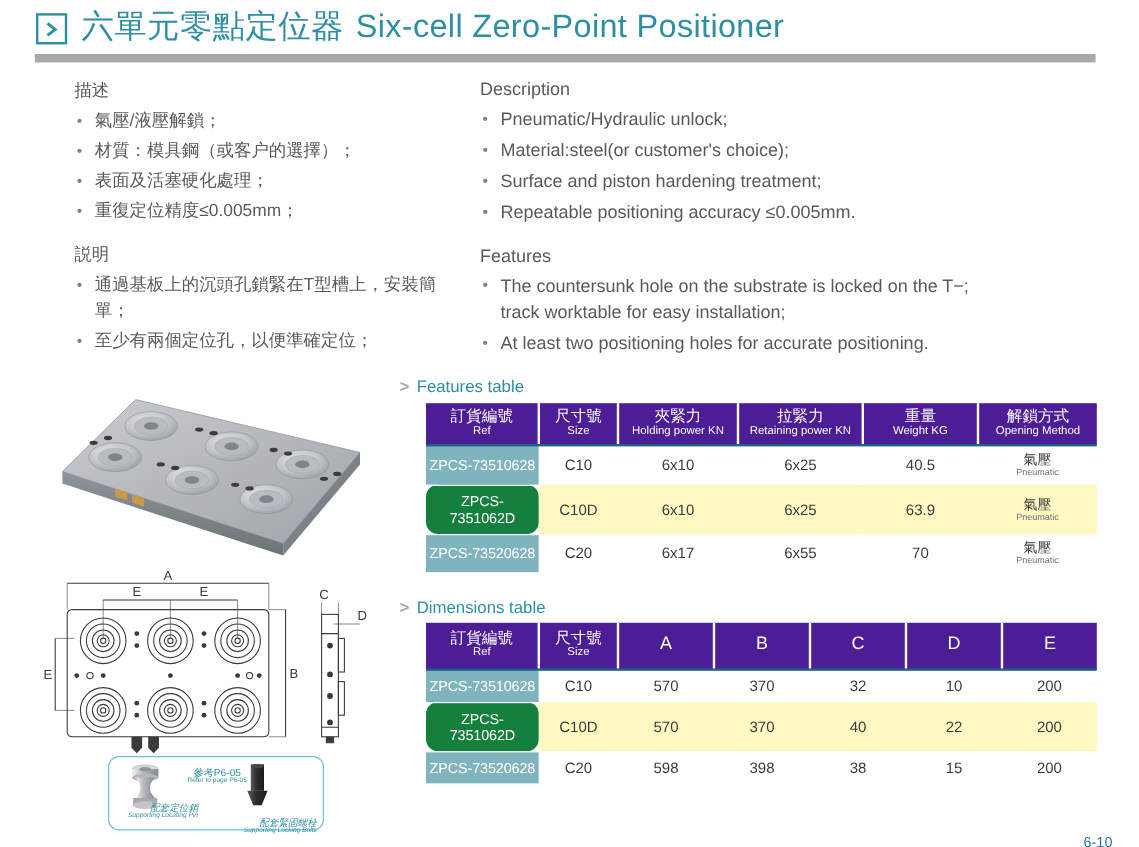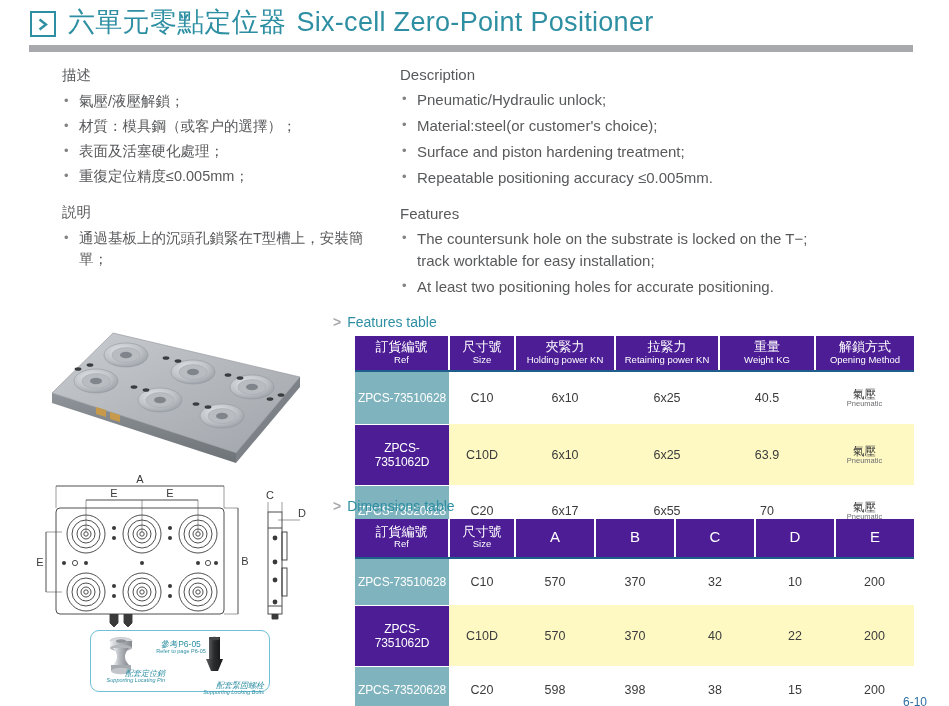--- a/index.html
+++ b/index.html
@@ -85,33 +85,33 @@
     line-height: 1.12;
     vertical-align: middle;
   }
   table.dt thead th:last-child { border-right: none; }
   th .th-cn { font-size: 13px; display: block; }
   th .th-en { font-size: 9.5px; display: block; }
   th .th-big { font-size: 15px; display: block; padding: 6px 0; }
 
   table.dt tbody td {
     text-align: center;
-    padding: 16px 2px;
+    padding: 6px 2px;
     height: 22px;
     background: #ffffff;
   }
   table.dt tbody tr.alt td { background: #fef9c3; }
   table.dt tbody td.refcell {
     background: #7fb3bd;
     color: #ffffff;
     font-size: 12px;
     border-bottom: 1px solid #ffffff;
     letter-spacing: -.1px;
   }
-  table.dt tbody tr.alt td.refcell { background: #4c1d95; }
+  table.dt tbody tr.alt td.refcell { background: #15803d; border-radius: 10px; }
   td .cell-cn { font-size: 11.5px; display: block; line-height: 1.05; }
   td .cell-en { font-size: 7.5px; display: block; color: #6d6e71; line-height: 1.05; }
 
   
   .render { position: absolute; left: 38px; top: 325px; width: 275px; height: 145px; }
 
   
   .drawing { position: absolute; left: 34px; top: 472px; width: 280px; height: 160px; }
 
   
@@ -158,20 +158,21 @@
   <div class="blk-title">描述</div>
   <ul class="bullets">
     <li>氣壓/液壓解鎖；</li>
     <li>材質：模具鋼（或客户的選擇）；</li>
     <li>表面及活塞硬化處理；</li>
     <li>重復定位精度≤0.005mm；</li>
   </ul>
   <div class="blk-title">説明</div>
   <ul class="bullets">
     <li>通過基板上的沉頭孔鎖緊在T型槽上，安裝簡單；</li>
+    <li>至少有兩個定位孔，以便準確定位；</li>
   </ul>
 </div>
 
 <div class="col col-en">
   <div class="blk-title">Description</div>
   <ul class="bullets">
     <li>Pneumatic/Hydraulic unlock;</li>
     <li>Material:steel(or customer's choice);</li>
     <li>Surface and piston hardening treatment;</li>
     <li>Repeatable positioning accuracy ≤0.005mm.</li>

